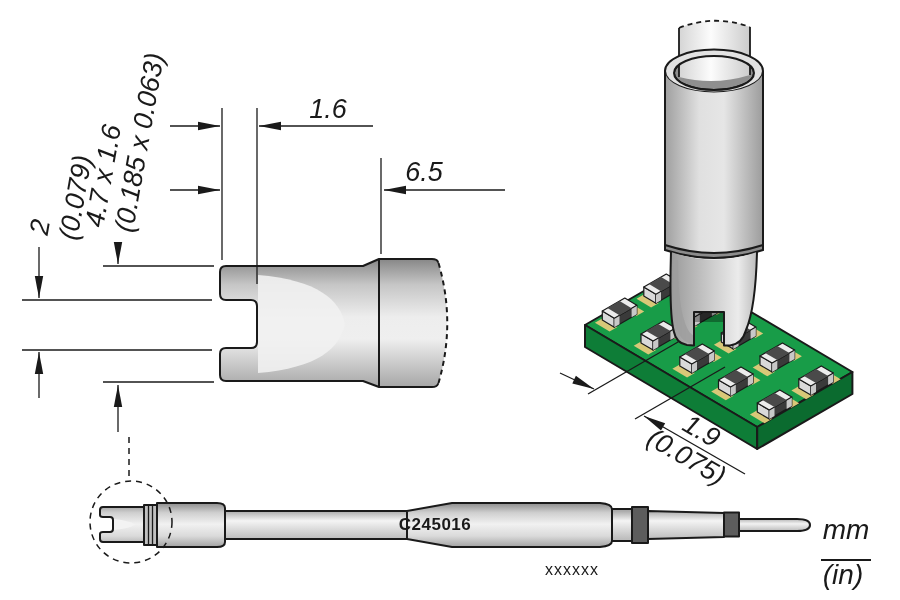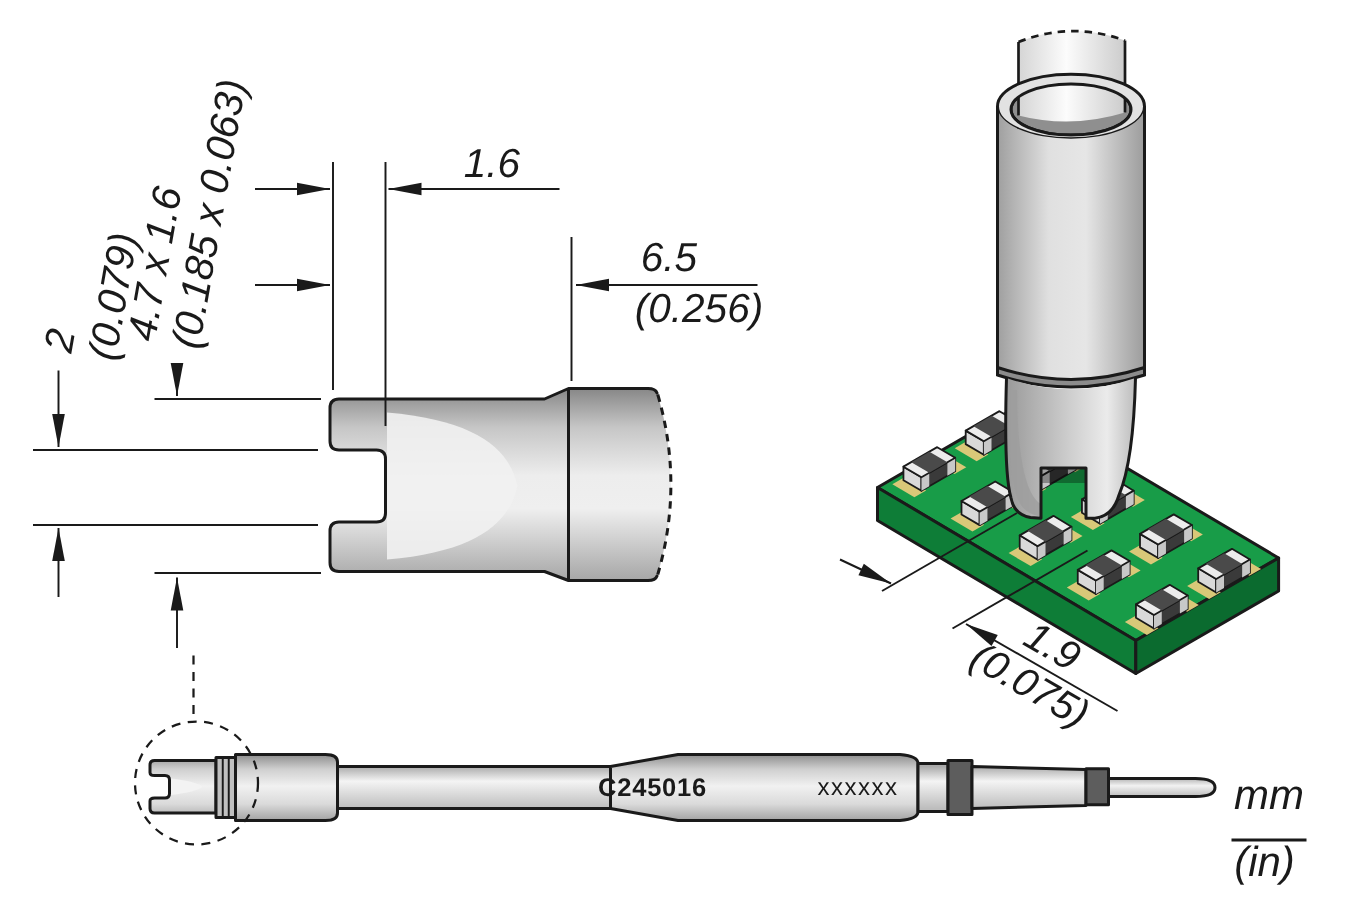--- a/index.html
+++ b/index.html
@@ -6,21 +6,21 @@
   .stage{position:relative;width:900px;height:600px;background:#ffffff;overflow:hidden;
          font-family:"Liberation Sans",sans-serif;color:#1a1a1a;}
   .stage svg{position:absolute;left:0;top:0;}
   .lbl{position:absolute;font-style:italic;font-size:27px;line-height:1.12;
        color:#1a1a1a;text-align:center;white-space:nowrap;
        transform:translate(-50%,-50%);}
   .lbl div{white-space:nowrap;}
   .rot80{transform:translate(-50%,-50%) rotate(-80deg);text-align:left;}
   .rot30{transform:translate(-50%,-50%) rotate(30deg);text-align:center;}
   .model{font-style:normal;font-weight:bold;font-size:17px;letter-spacing:.5px;}
-  .marking{font-style:normal;font-size:16px;letter-spacing:1px;}
+  .marking{font-style:normal;font-size:16px;letter-spacing:1px;margin-top:44px;}
   .units{font-size:28px;}
 </style>
 </head>
 <body>
 
 <div class="stage">
 
 <svg width="900" height="600" viewBox="0 0 900 600">
   <defs>
     <marker id="arr" markerUnits="userSpaceOnUse" markerWidth="26" markerHeight="12" refX="23" refY="5" orient="auto">
@@ -252,22 +252,21 @@
 
 <div class="lbl rot80" style="left:61px;top:195px;">
   <div>2</div>
   <div>(0.079)</div>
 </div>
 <div class="lbl rot80" style="left:125px;top:140px;">
   <div>4.7 x 1.6</div>
   <div>(0.185 x 0.063)</div>
 </div>
 <div class="lbl" style="left:328px;top:109px;">1.6</div>
-<div class="lbl" style="left:446px;top:172px;">6.5</div>
-<div class="lbl" style="left:466px;top:206px;">(0.256)</div>
+<div class="lbl" style="left:424px;top:172px;">6.5</div>
 <div class="lbl rot30" style="left:694px;top:444px;">
   <div>1.9</div>
   <div>(0.075)</div>
 </div>
 <div class="lbl model" style="left:435px;top:525px;">C245016</div>
 <div class="lbl marking" style="left:572px;top:526px;">xxxxxx</div>
 <div class="lbl units" style="left:846px;top:530px;">mm</div>
 <div class="lbl units" style="left:843px;top:575px;font-style:italic;">(in)</div>
 
 </div>

